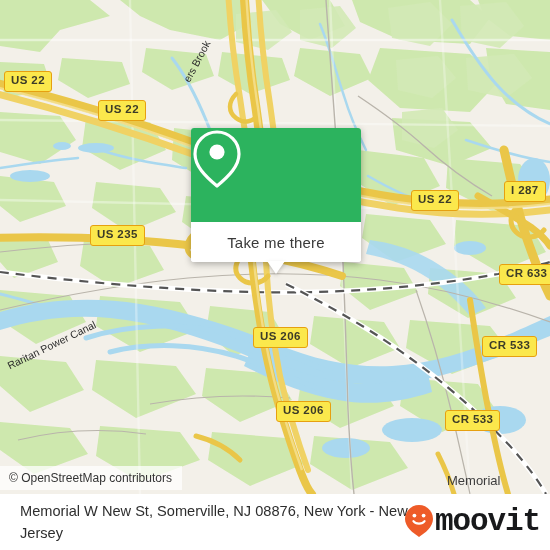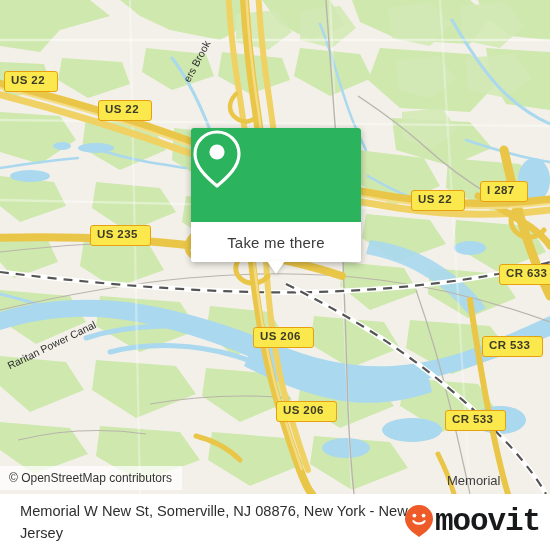--- a/index.html
+++ b/index.html
@@ -68,21 +68,21 @@
   
   .shield {
     position: absolute;
     background: #fbe84c;
     border: 1.6px solid #e6a010;
     border-radius: 3px;
     color: #3c3c28;
     font-weight: bold;
     font-size: 11.5px;
     line-height: 1;
-    padding: 3px 12px 4px 6px;
+    padding: 3px 6px 4px 6px;
     white-space: nowrap;
     letter-spacing: .4px;
     z-index: 25;
     font-family: "Liberation Sans", sans-serif;
   }
 
   
   .maplabel {
     position: absolute;
     color: #2b2b2b;
@@ -310,21 +310,21 @@
         <path d="M-10,86 C60,102 130,124 196,148 C262,172 328,192 396,202 C450,210 500,210 550,204"></path>
         <path d="M246,-10 C248,30 252,70 258,108 C262,138 266,168 270,196 C274,224 276,246 276,262"></path>
         <path d="M254,262 C258,300 264,340 274,380 C282,412 292,442 302,470"></path>
       </g>
     </svg>
 
     <div class="shield" style="left:4px;  top:71px;">US 22</div>
     <div class="shield" style="left:98px; top:100px;">US 22</div>
     <div class="shield" style="left:90px; top:225px;">US 235</div>
     <div class="shield" style="left:411px;top:190px;">US 22</div>
-    <div class="shield" style="left:480px;top:181px;">I 287</div>
+    <div class="shield" style="left:504px;top:181px;">I 287</div>
     <div class="shield" style="left:499px;top:264px;">CR 633</div>
     <div class="shield" style="left:253px;top:327px;">US 206</div>
     <div class="shield" style="left:276px;top:401px;">US 206</div>
     <div class="shield" style="left:482px;top:336px;">CR 533</div>
     <div class="shield" style="left:445px;top:410px;">CR 533</div>
 
     <div class="maplabel" style="left:186px; top:75px; transform:rotate(-62deg); transform-origin:0 50%;">ers Brook</div>
     <div class="maplabel" style="left:8px; top:360px; transform:rotate(-26deg); transform-origin:0 50%;">Raritan Power Canal</div>
     <div class="maplabel place" style="left:447px; top:473px;">Memorial</div>
 

